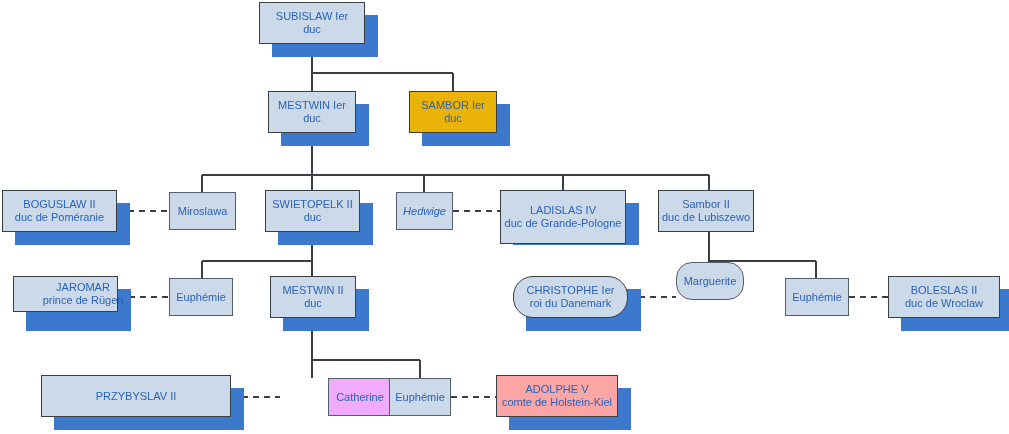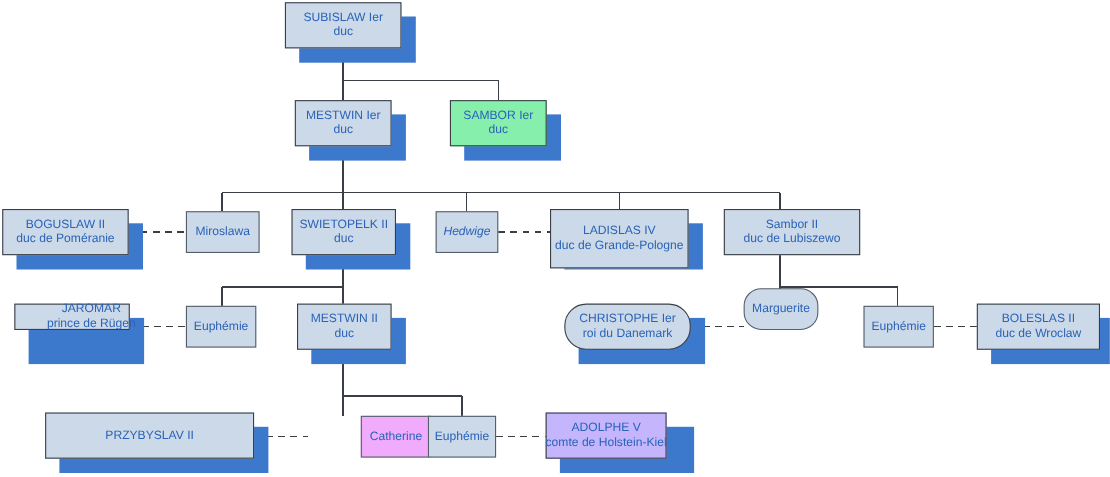--- a/index.html
+++ b/index.html
@@ -119,21 +119,21 @@
     </div>
   <div id="node-layer">
       <div class="node principal" style="left: 259px; top: 2px; width: 106px; height: 42px; background: rgb(204, 217, 232); color: rgb(42, 99, 184); border-color: rgb(58, 63, 70);">
         <span class="ln">SUBISLAW Ier</span>
         <span class="ln">duc</span>
       </div>
       <div class="node principal" style="left: 268px; top: 91px; width: 88px; height: 42px; background: rgb(204, 217, 232); color: rgb(42, 99, 184); border-color: rgb(58, 63, 70);">
         <span class="ln">MESTWIN Ier</span>
         <span class="ln">duc</span>
       </div>
-      <div class="node principal" style="left: 409px; top: 91px; width: 88px; height: 42px; background: #86efac; color: rgb(42, 99, 184); border-color: rgb(58, 63, 70);">
+      <div class="node principal" style="left: 409px; top: 91px; width: 88px; height: 42px; background: #eab308; color: rgb(42, 99, 184); border-color: rgb(58, 63, 70);">
         <span class="ln">SAMBOR Ier</span>
         <span class="ln">duc</span>
       </div>
       <div class="node principal" style="left: 2px; top: 190px; width: 115px; height: 42px; background: rgb(204, 217, 232); color: rgb(42, 99, 184); border-color: rgb(58, 63, 70);">
         <span class="ln">BOGUSLAW II</span>
         <span class="ln">duc de Poméranie</span>
       </div>
       <div class="node" style="left: 169px; top: 192px; width: 67px; height: 38px; background: rgb(204, 217, 232); color: rgb(42, 99, 184); border-color: rgb(85, 95, 107);">
         <span class="ln">Miroslawa</span>
       </div>
@@ -141,25 +141,25 @@
         <span class="ln">SWIETOPELK II</span>
         <span class="ln">duc</span>
       </div>
       <div class="node" style="left: 396px; top: 192px; width: 57px; height: 38px; background: rgb(204, 217, 232); color: rgb(42, 99, 184); border-color: rgb(85, 95, 107); font-style: italic;">
         <span class="ln">Hedwige</span>
       </div>
       <div class="node principal" style="left: 500px; top: 190px; width: 126px; height: 54px; background: rgb(204, 217, 232); color: rgb(42, 99, 184); border-color: rgb(58, 63, 70);">
         <span class="ln">LADISLAS IV</span>
         <span class="ln">duc de Grande-Pologne</span>
       </div>
-      <div class="node principal" style="left: 658px; top: 190px; width: 124px; height: 42px; background: rgb(204, 217, 232); color: rgb(42, 99, 184); border-color: rgb(58, 63, 70); align-items: center;">
+      <div class="node principal" style="left: 658px; top: 190px; width: 96px; height: 42px; background: rgb(204, 217, 232); color: rgb(42, 99, 184); border-color: rgb(58, 63, 70); align-items: center;">
         <span class="ln">Sambor II</span>
         <span class="ln">duc de Lubiszewo</span>
       </div>
-      <div class="node principal" style="left: 13px; top: 276px; width: 105px; height: 24px; background: rgb(204, 217, 232); color: rgb(42, 99, 184); border-color: rgb(58, 63, 70); padding-left: 35px;">
+      <div class="node principal" style="left: 13px; top: 276px; width: 105px; height: 36px; background: rgb(204, 217, 232); color: rgb(42, 99, 184); border-color: rgb(58, 63, 70); padding-left: 35px;">
         <span class="ln">JAROMAR</span>
         <span class="ln">prince de Rügen</span>
       </div>
       <div class="node" style="left: 169px; top: 278px; width: 64px; height: 38px; background: rgb(204, 217, 232); color: rgb(42, 99, 184); border-color: rgb(85, 95, 107);">
         <span class="ln">Euphémie</span>
       </div>
       <div class="node principal" style="left: 270px; top: 276px; width: 86px; height: 42px; background: rgb(204, 217, 232); color: rgb(42, 99, 184); border-color: rgb(58, 63, 70);">
         <span class="ln">MESTWIN II</span>
         <span class="ln">duc</span>
       </div>
@@ -179,19 +179,19 @@
       </div>
       <div class="node principal" style="left: 41px; top: 375px; width: 190px; height: 42px; background: rgb(204, 217, 232); color: rgb(42, 99, 184); border-color: rgb(58, 63, 70);">
         <span class="ln">PRZYBYSLAV II</span>
       </div>
       <div class="node" style="left: 280px; top: 378px; width: 64px; height: 38px; background: #f0abfc; color: rgb(42, 99, 184); border-color: rgb(85, 95, 107); margin-left: 48px;">
         <span class="ln">Catherine</span>
       </div>
       <div class="node" style="left: 389px; top: 378px; width: 62px; height: 38px; background: rgb(204, 217, 232); color: rgb(42, 99, 184); border-color: rgb(85, 95, 107);">
         <span class="ln">Euphémie</span>
       </div>
-      <div class="node principal" style="left: 496px; top: 375px; width: 110px; height: 42px; background: #c4b5fd; color: rgb(42, 99, 184); border-color: rgb(58, 63, 70);">
+      <div class="node principal" style="left: 496px; top: 375px; width: 122px; height: 42px; background: #fca5a5; color: rgb(42, 99, 184); border-color: rgb(58, 63, 70);">
         <span class="ln">ADOLPHE V</span>
         <span class="ln">comte de Holstein-Kiel</span>
       </div>
     </div>
 
 </div>
 
 </body></html>

